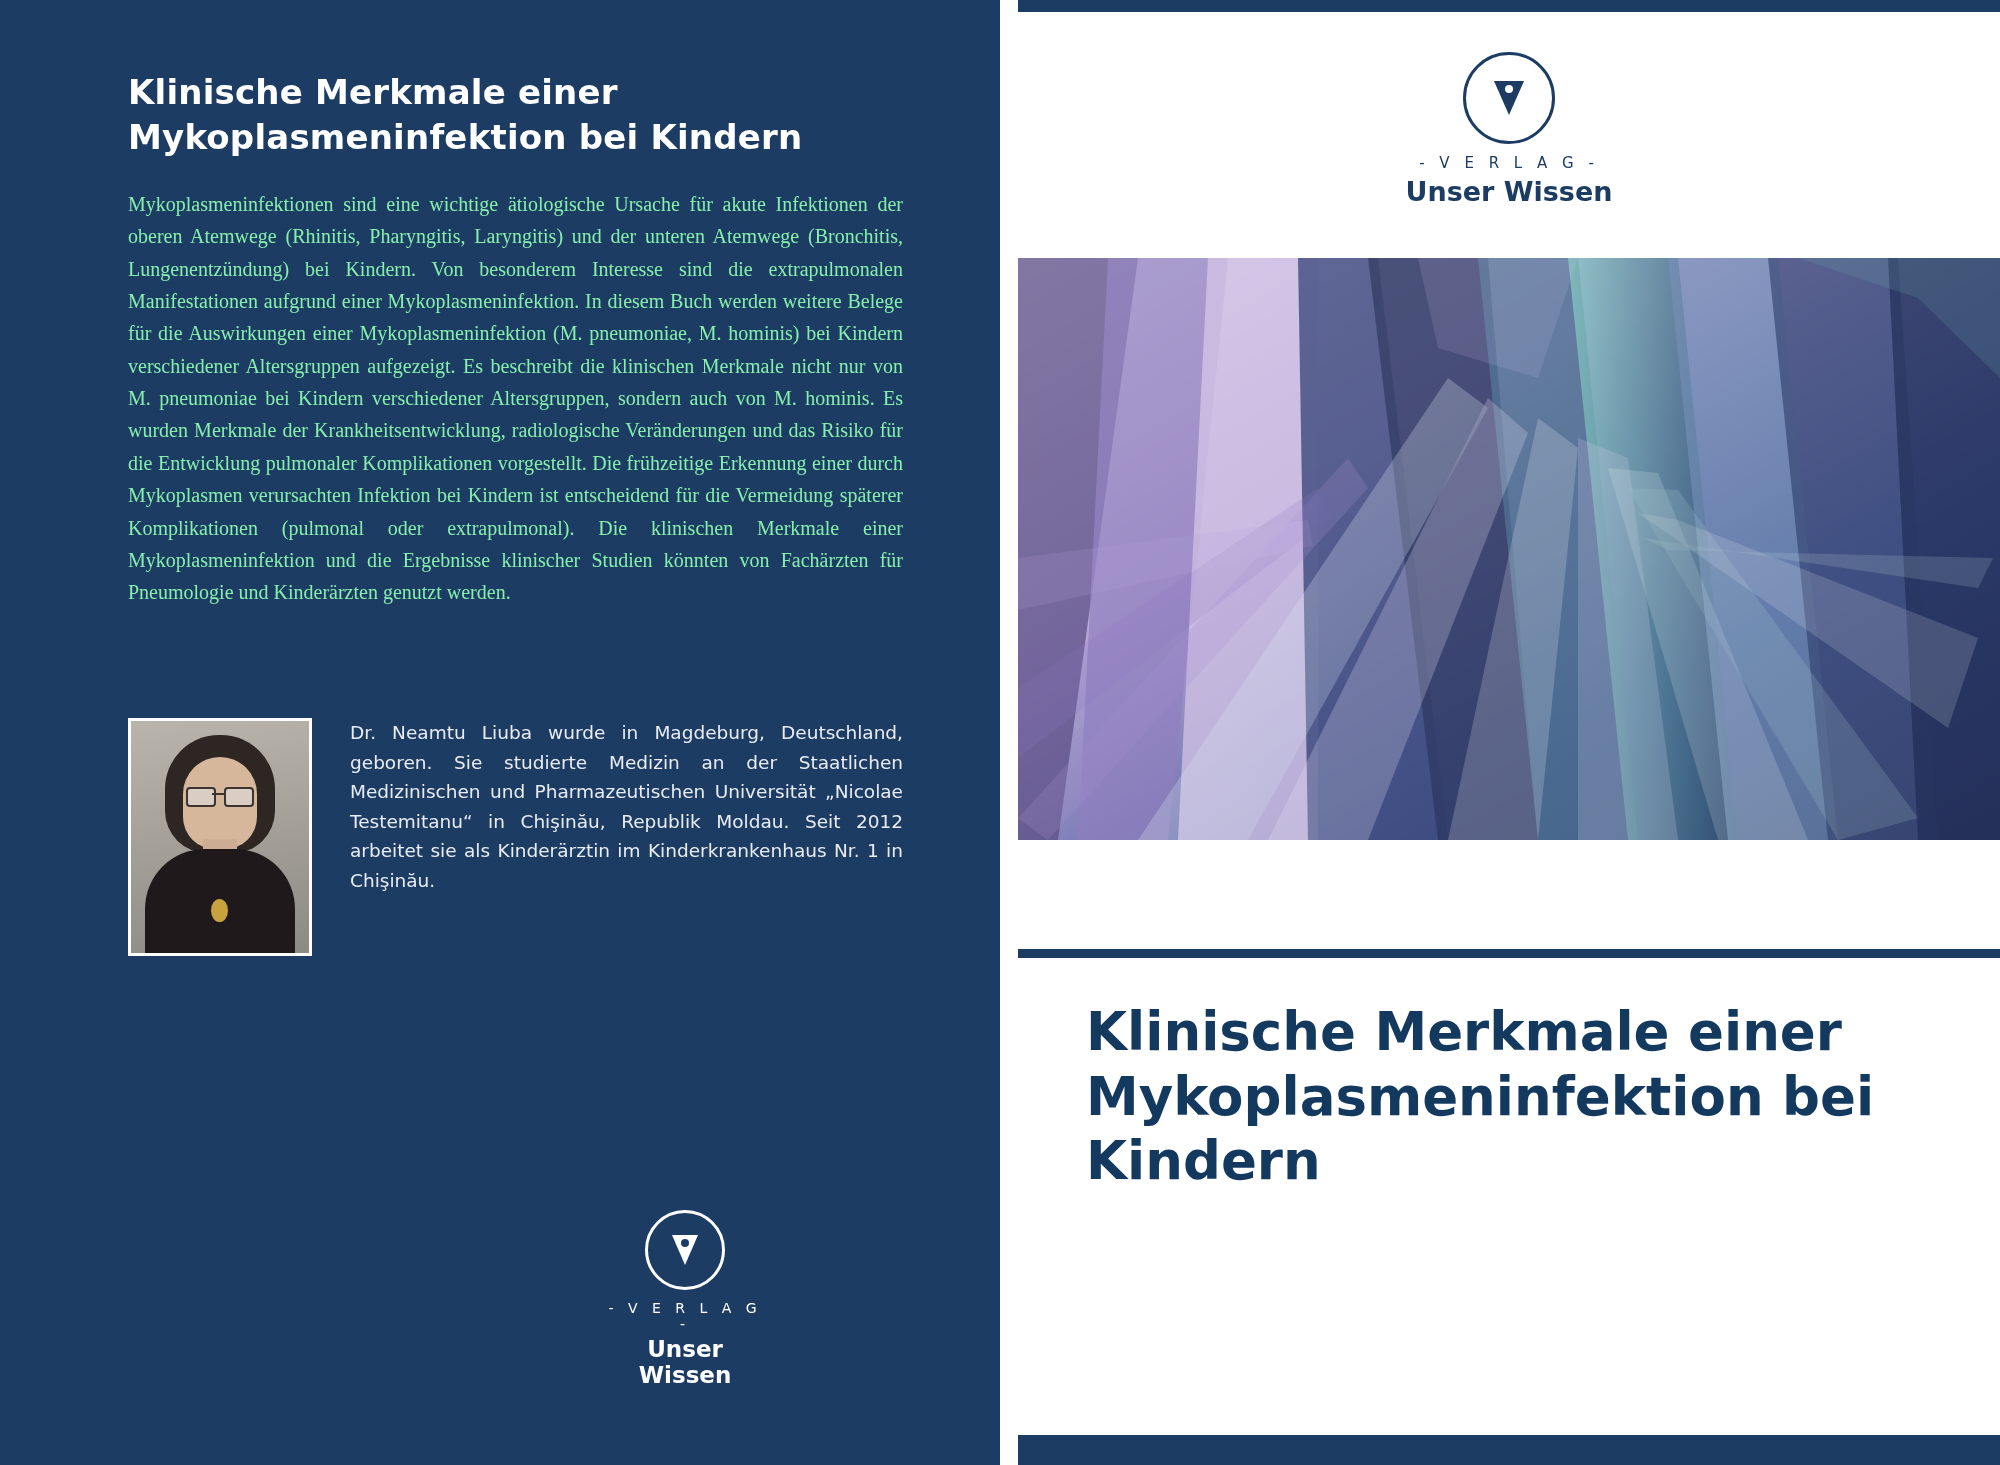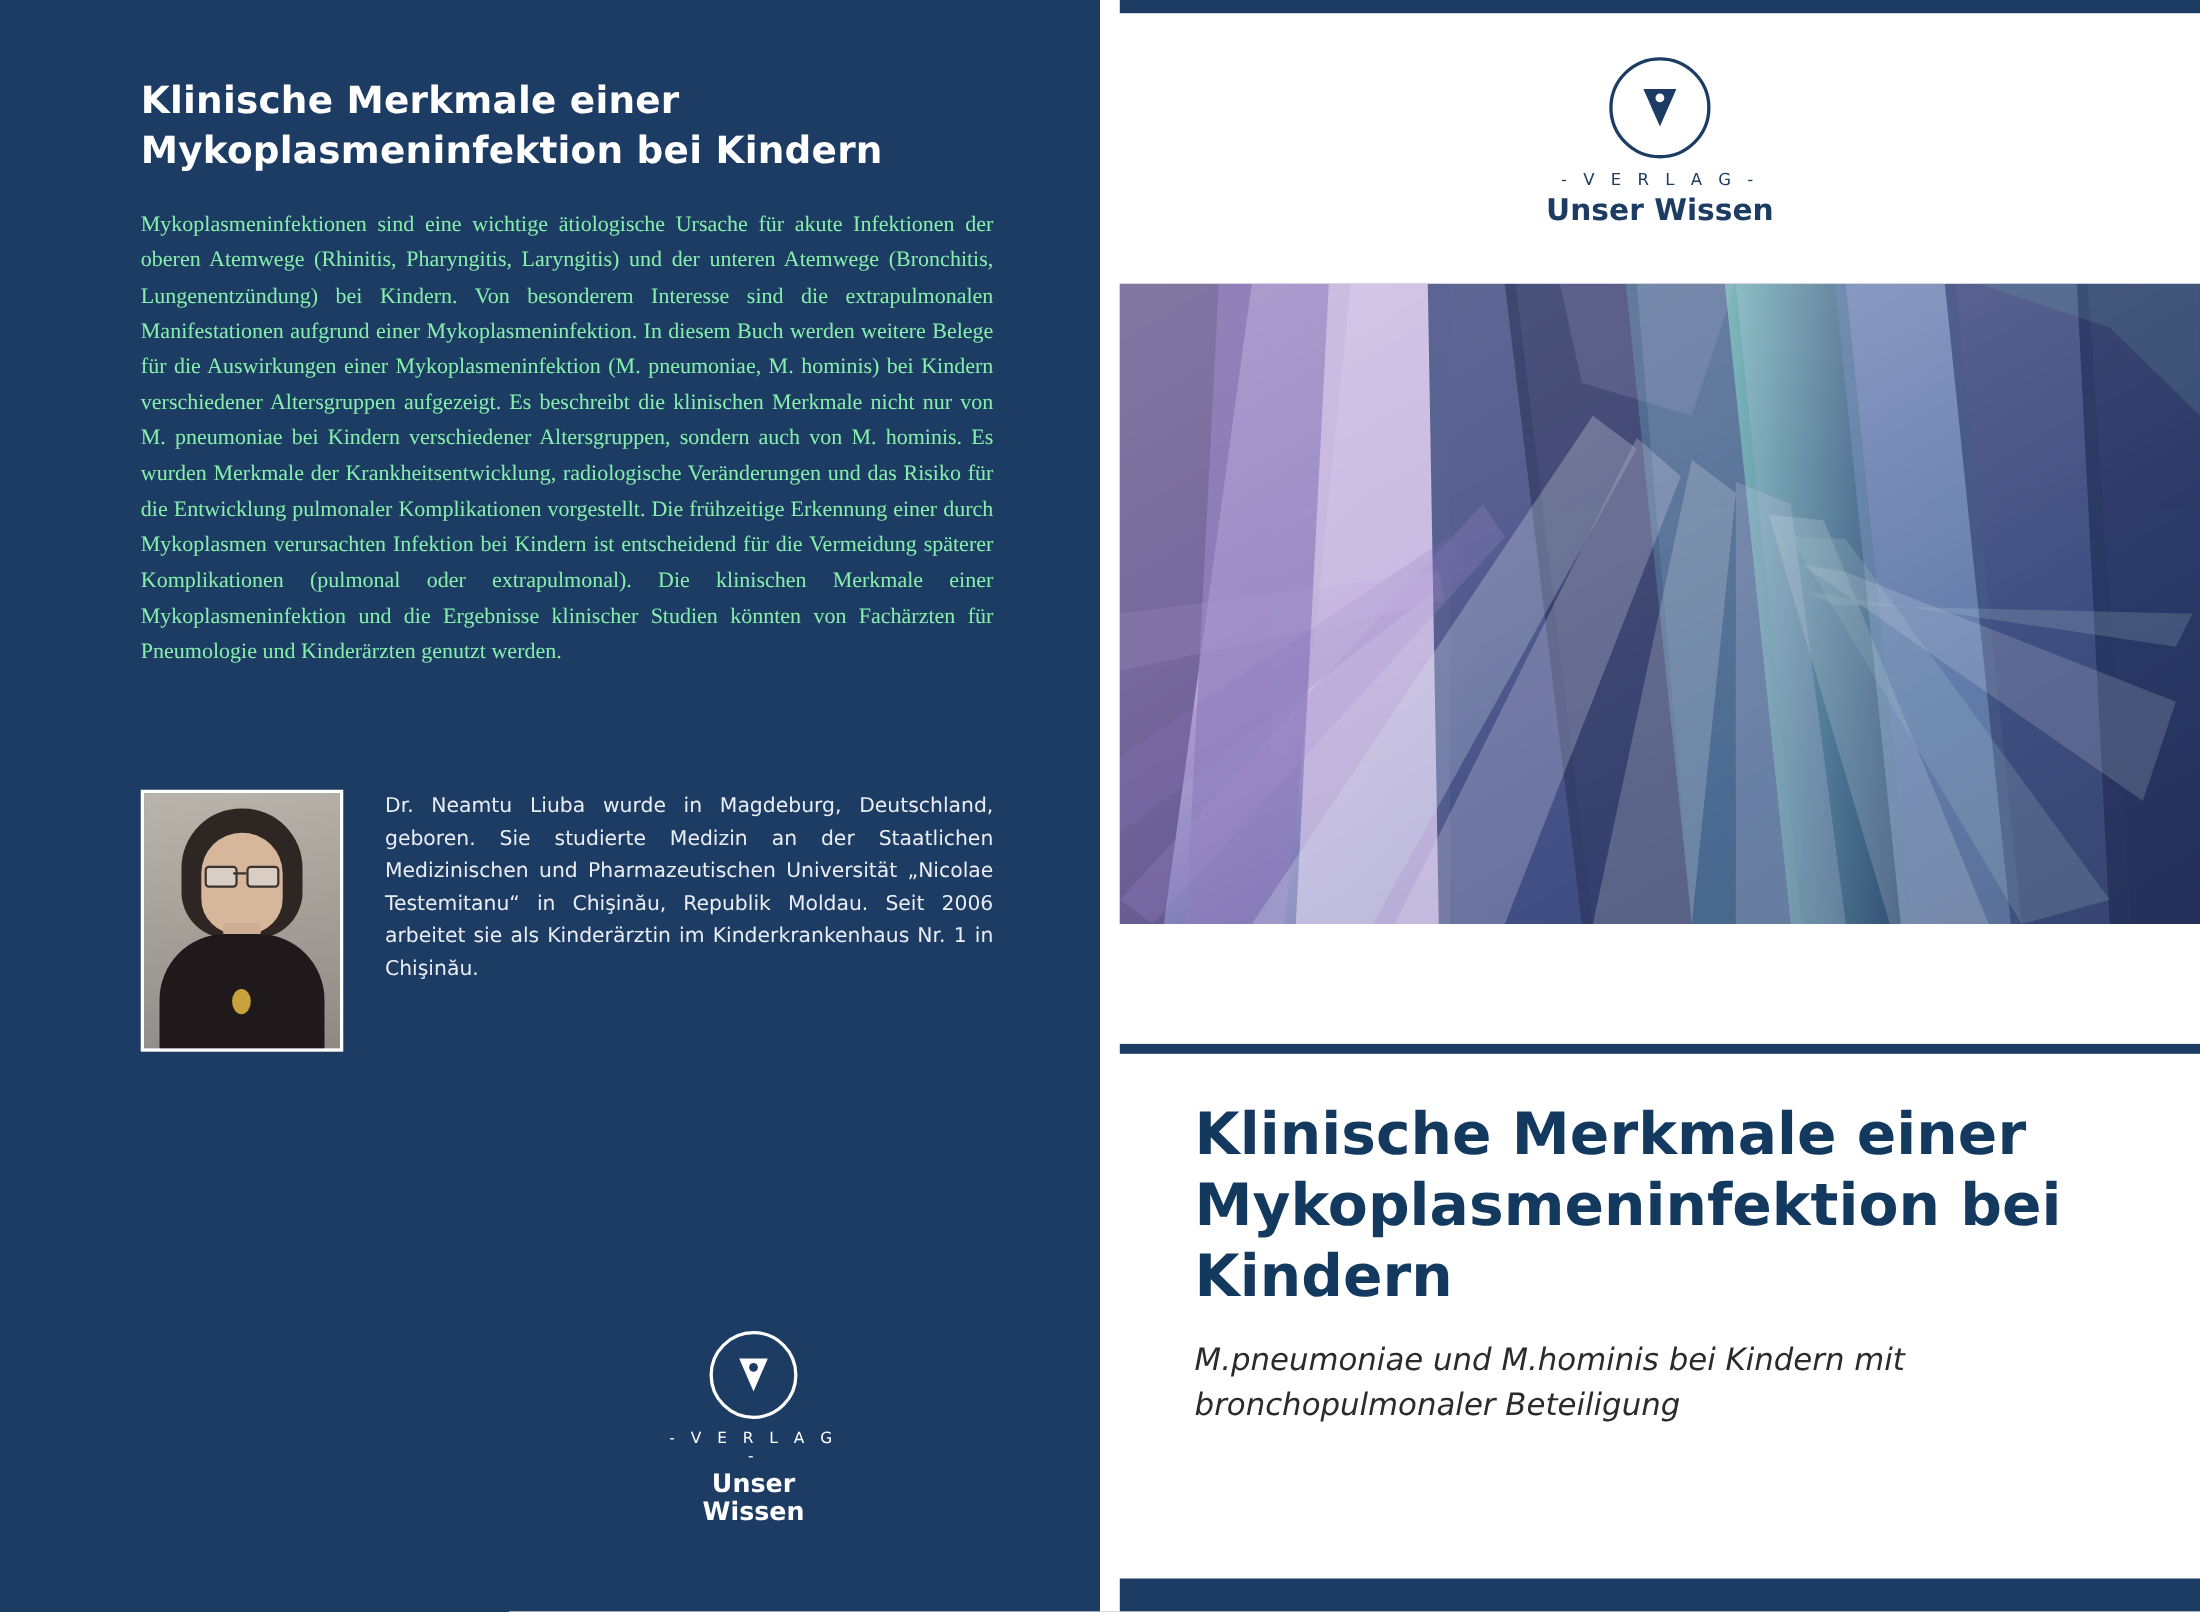--- a/index.html
+++ b/index.html
@@ -356,21 +356,21 @@
         <div class="ph-bg"></div>
         <div class="ph-hair"></div>
         <div class="ph-face"></div>
         <div class="ph-glass-l"></div>
         <div class="ph-glass-r"></div>
         <div class="ph-bridge"></div>
         <div class="ph-neck"></div>
         <div class="ph-body"></div>
         <div class="ph-pendant"></div>
       </div>
-      <div class="author-bio">Dr. Neamtu Liuba wurde in Magdeburg, Deutschland, geboren. Sie studierte Medizin an der Staatlichen Medizinischen und Pharmazeutischen Universität „Nicolae Testemitanu“ in Chişinău, Republik Moldau. Seit 2006 arbeitet sie als Kinderärztin im Kinderkrankenhaus Nr. 1 in Chişinău.</div>
+      <div class="author-bio">Dr. Neamtu Liuba wurde in Magdeburg, Deutschland, geboren. Sie studierte Medizin an der Staatlichen Medizinischen und Pharmazeutischen Universität „Nicolae Testemitanu“ in Chişinău, Republik Moldau. Seit 2012 arbeitet sie als Kinderärztin im Kinderkrankenhaus Nr. 1 in Chişinău.</div>
     </div>
 
 
     <div class="pub-back">
       <span class="pub-mark">
         <span class="nib"></span>
         <span class="nib-dot"></span>
       </span>
       <div class="pub-verlag">- V E R L A G -</div>
       <div class="pub-name">Unser Wissen</div>
@@ -444,18 +444,17 @@
         <g opacity="0.5">
           <polygon points="780,0 982,0 982,120 900,40" fill="#6fb2ae" opacity="0.35"></polygon>
           <polygon points="400,0 560,0 520,120 420,90" fill="#cfc5e7" opacity="0.3"></polygon>
         </g>
       </svg>
     </div>
 
     <div class="band-rule"></div>
 
     <div class="front-title">Klinische Merkmale einer Mykoplasmeninfektion bei Kindern</div>
-    <div class="front-sub">M.pneumoniae und M.hominis bei Kindern mit bronchopulmonaler Beteiligung</div>
 
     <div class="front-bottombar"></div>
   </div>
 
 </div>
 
 </body></html>

